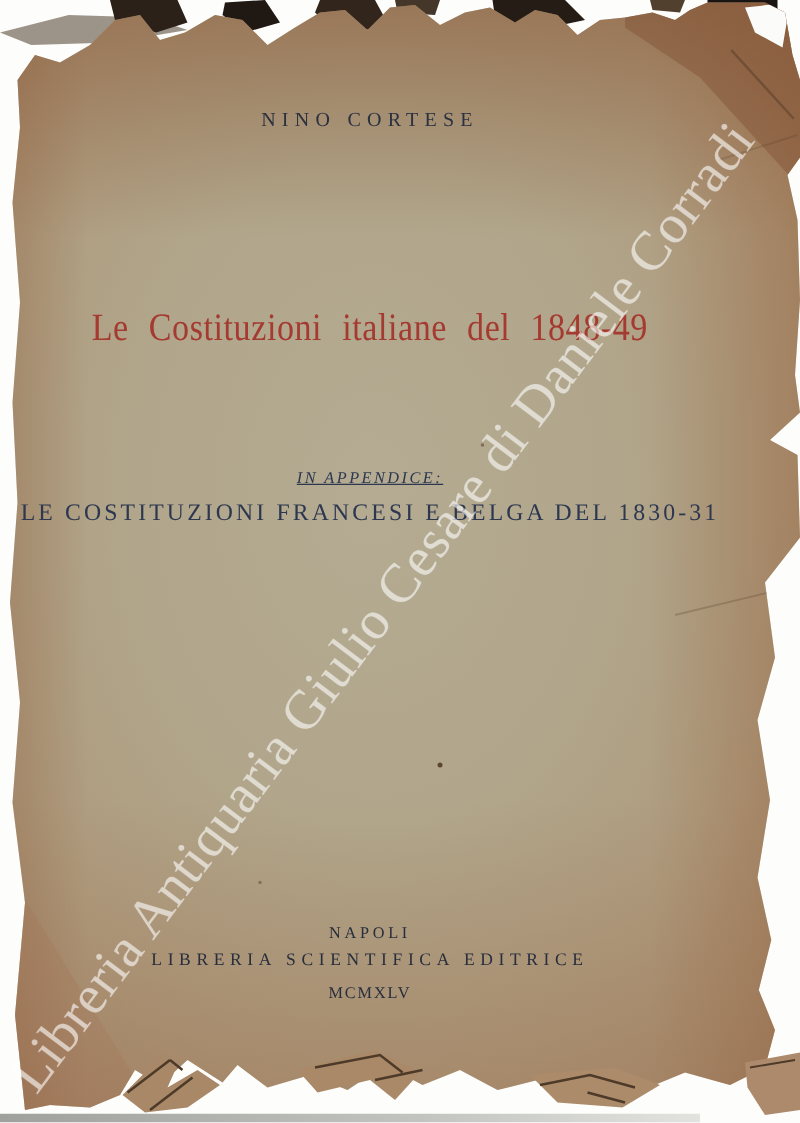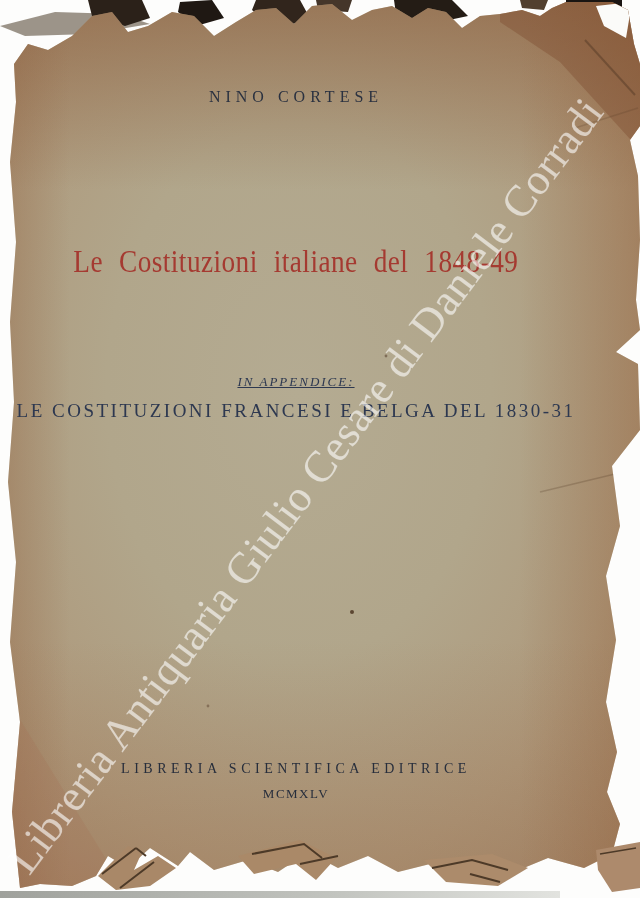--- a/index.html
+++ b/index.html
@@ -137,19 +137,20 @@
     </g>
   </svg>
 
   <div class="text-col">
     <div class="author">NINO CORTESE</div>
     <div class="title">
       <span>Le Costituzioni italiane del 1848-49</span>
     </div>
     <div class="appendix-intro">IN APPENDICE:</div>
     <div class="appendix-line1">LE COSTITUZIONI FRANCESI E BELGA DEL 1830-31</div>
+    <div class="imprint-city">NAPOLI</div>
     <div class="imprint-publisher">LIBRERIA SCIENTIFICA EDITRICE</div>
     <div class="imprint-year">MCMXLV</div>
   </div>
 
   <div class="watermark">Libreria Antiquaria Giulio Cesare di Daniele Corradi</div>
 
 </div>
 
 </body></html>

